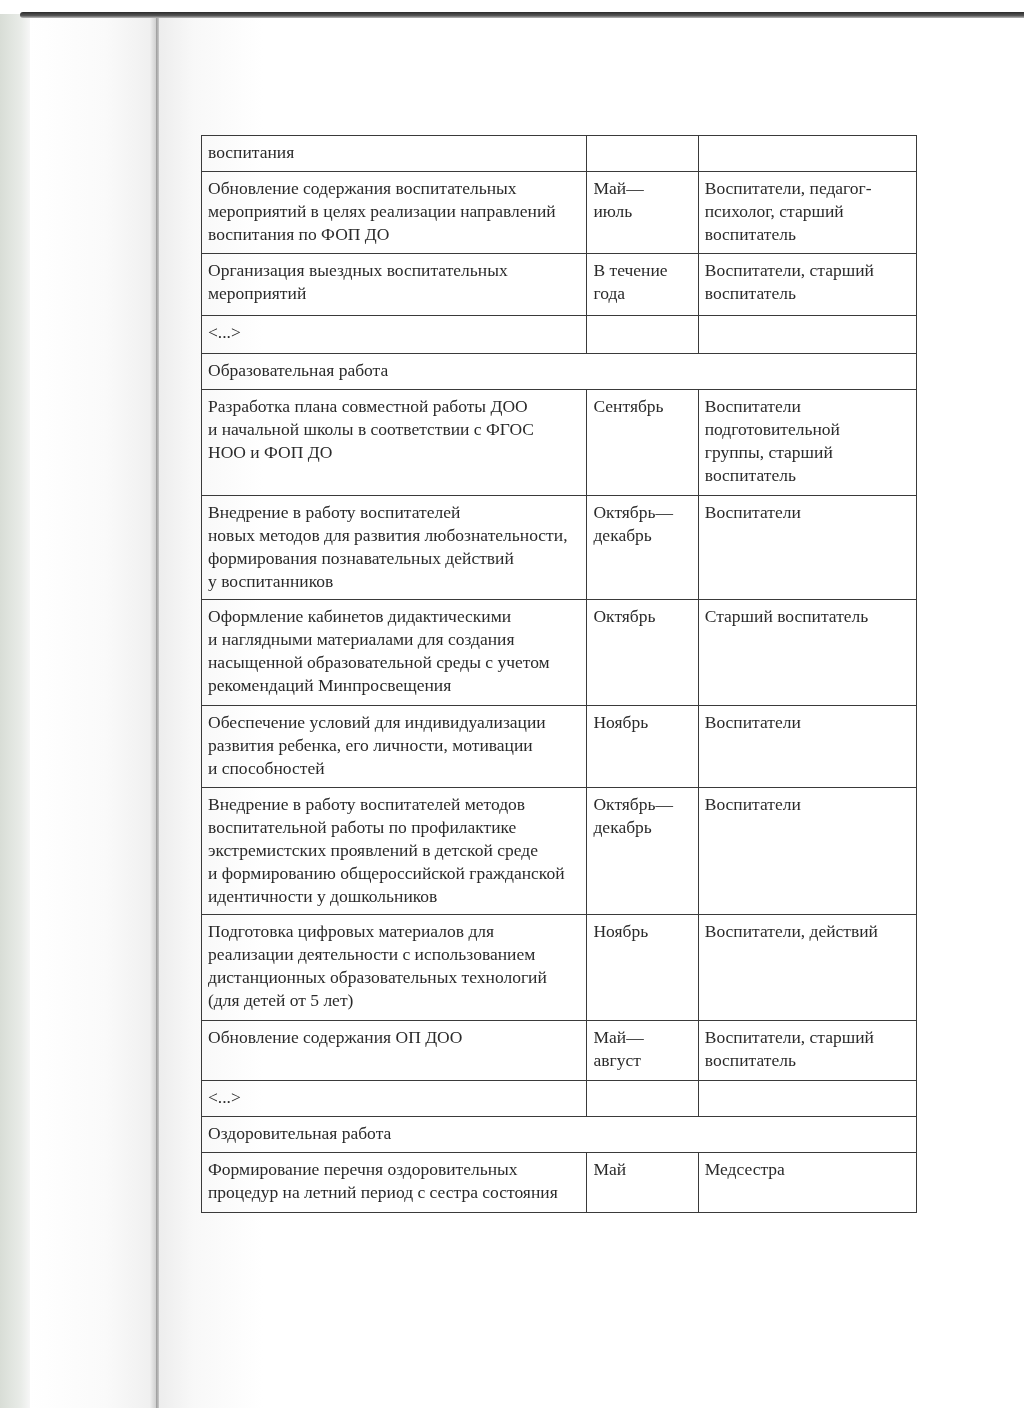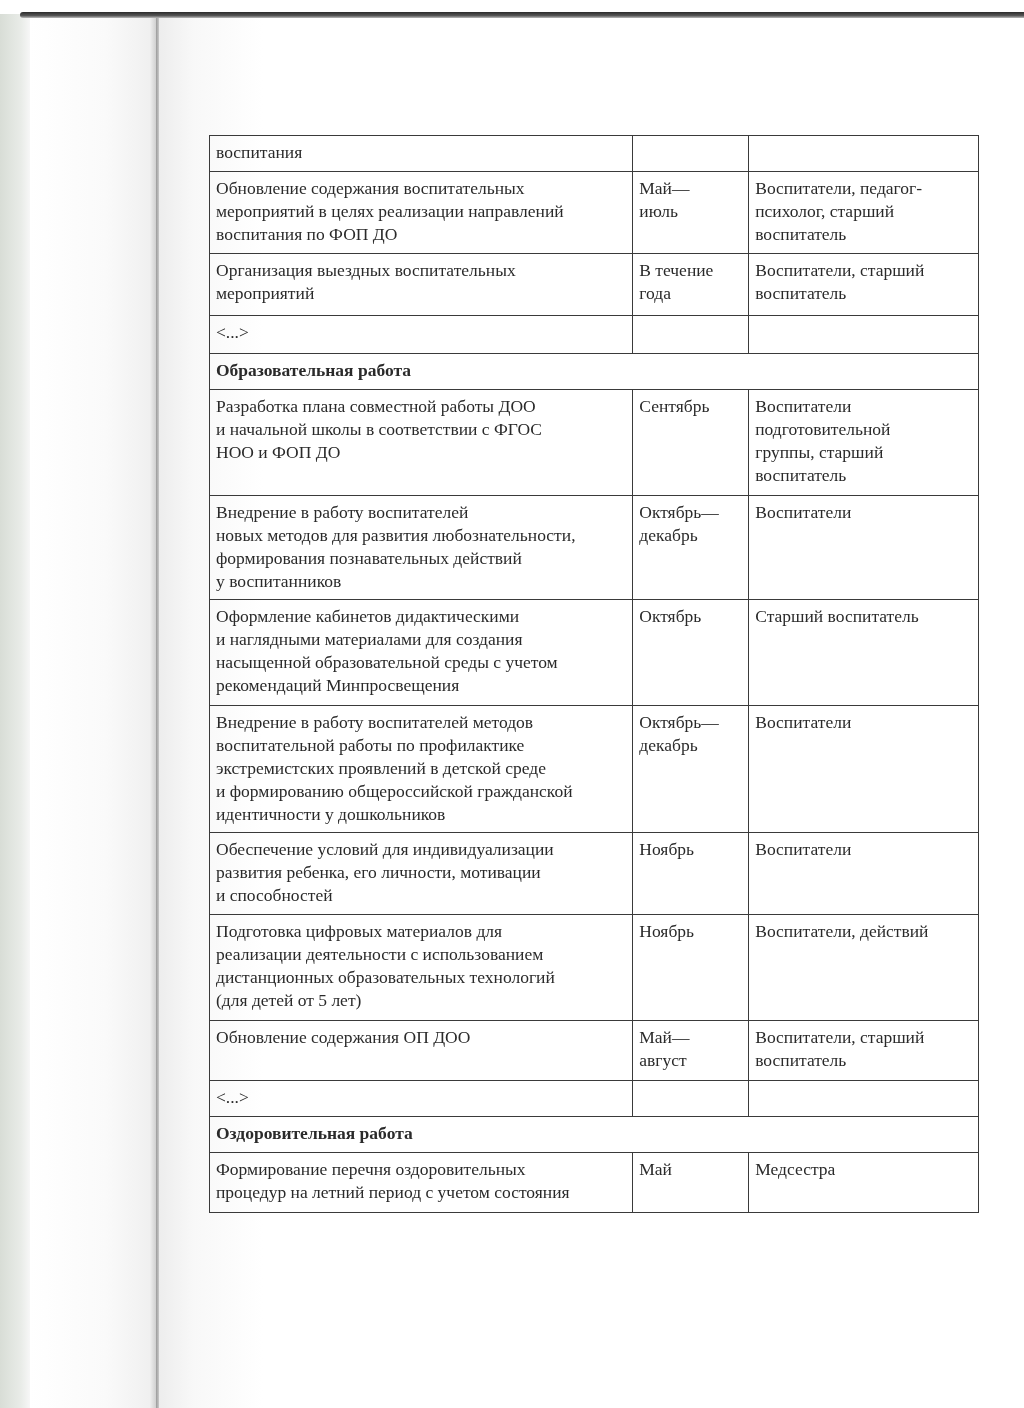--- a/index.html
+++ b/index.html
@@ -53,36 +53,35 @@
       left: 159px;
       top: 16px;
       right: 0;
       bottom: 0;
       background: linear-gradient(to right, #ededed, #f8f8f8 4%, #ffffff 12%);
     }
     table.plan {
       position: absolute;
       left: 201px;
       top: 135px;
-      width: 770px;
+      width: 716px;
       border-collapse: collapse;
       font-size: 17.5px;
       line-height: 23px;
-      margin-left: 8px;
     }
     table.plan td {
       border: 1.4px solid #3a3a3a;
       vertical-align: top;
       padding: 5px 6px 6px 6px;
     }
     table.plan col.c1 { width: 424px; }
     table.plan col.c2 { width: 116px; }
     table.plan col.c3 { width: 230px; }
     td.section {
-      font-weight: bold;
+      font-weight: normal;
     }
     .cell-text {
       white-space: pre-line;
     }
   </style>
 </head>
 <body>
 
 <div class="left-shadow"></div>
 <div class="gutter"></div>
@@ -148,37 +147,37 @@
       <td class="cell-text">Воспитатели</td>
     </tr>
     <tr style="height:106px">
       <td class="cell-text">Оформление кабинетов дидактическими
 и наглядными материалами для создания
 насыщенной образовательной среды с учетом
 рекомендаций Минпросвещения</td>
       <td class="cell-text">Октябрь</td>
       <td class="cell-text">Старший воспитатель</td>
     </tr>
+    <tr style="height:82px">
+      <td class="cell-text">Обеспечение условий для индивидуализации
+развития ребенка, его личности, мотивации
+и способностей</td>
+      <td class="cell-text">Ноябрь</td>
+      <td class="cell-text">Воспитатели</td>
+    </tr>
     <tr style="height:126px">
       <td class="cell-text">Внедрение в работу воспитателей методов
 воспитательной работы по профилактике
 экстремистских проявлений в детской среде
 и формированию общероссийской гражданской
 идентичности у дошкольников</td>
       <td class="cell-text">Октябрь—
 декабрь</td>
       <td class="cell-text">Воспитатели</td>
     </tr>
-    <tr style="height:82px">
-      <td class="cell-text">Обеспечение условий для индивидуализации
-развития ребенка, его личности, мотивации
-и способностей</td>
-      <td class="cell-text">Ноябрь</td>
-      <td class="cell-text">Воспитатели</td>
-    </tr>
     <tr style="height:106px">
       <td class="cell-text">Подготовка цифровых материалов для
 реализации деятельности с использованием
 дистанционных образовательных технологий
 (для детей от 5 лет)</td>
       <td class="cell-text">Ноябрь</td>
       <td class="cell-text">Воспитатели, действий</td>
     </tr>
     <tr style="height:60px">
       <td class="cell-text">Обновление содержания ОП ДОО</td>
@@ -190,18 +189,18 @@
     <tr style="height:36px">
       <td class="cell-text">&lt;...&gt;</td>
       <td class="cell-text"></td>
       <td class="cell-text"></td>
     </tr>
     <tr style="height:36px">
       <td class="section" colspan="3">Оздоровительная работа</td>
     </tr>
     <tr style="height:60px">
       <td class="cell-text">Формирование перечня оздоровительных
-процедур на летний период с учетом состояния</td>
+процедур на летний период с сестра состояния</td>
       <td class="cell-text">Май</td>
       <td class="cell-text">Медсестра</td>
     </tr>
   </tbody>
 </table>
 
 </body></html>

